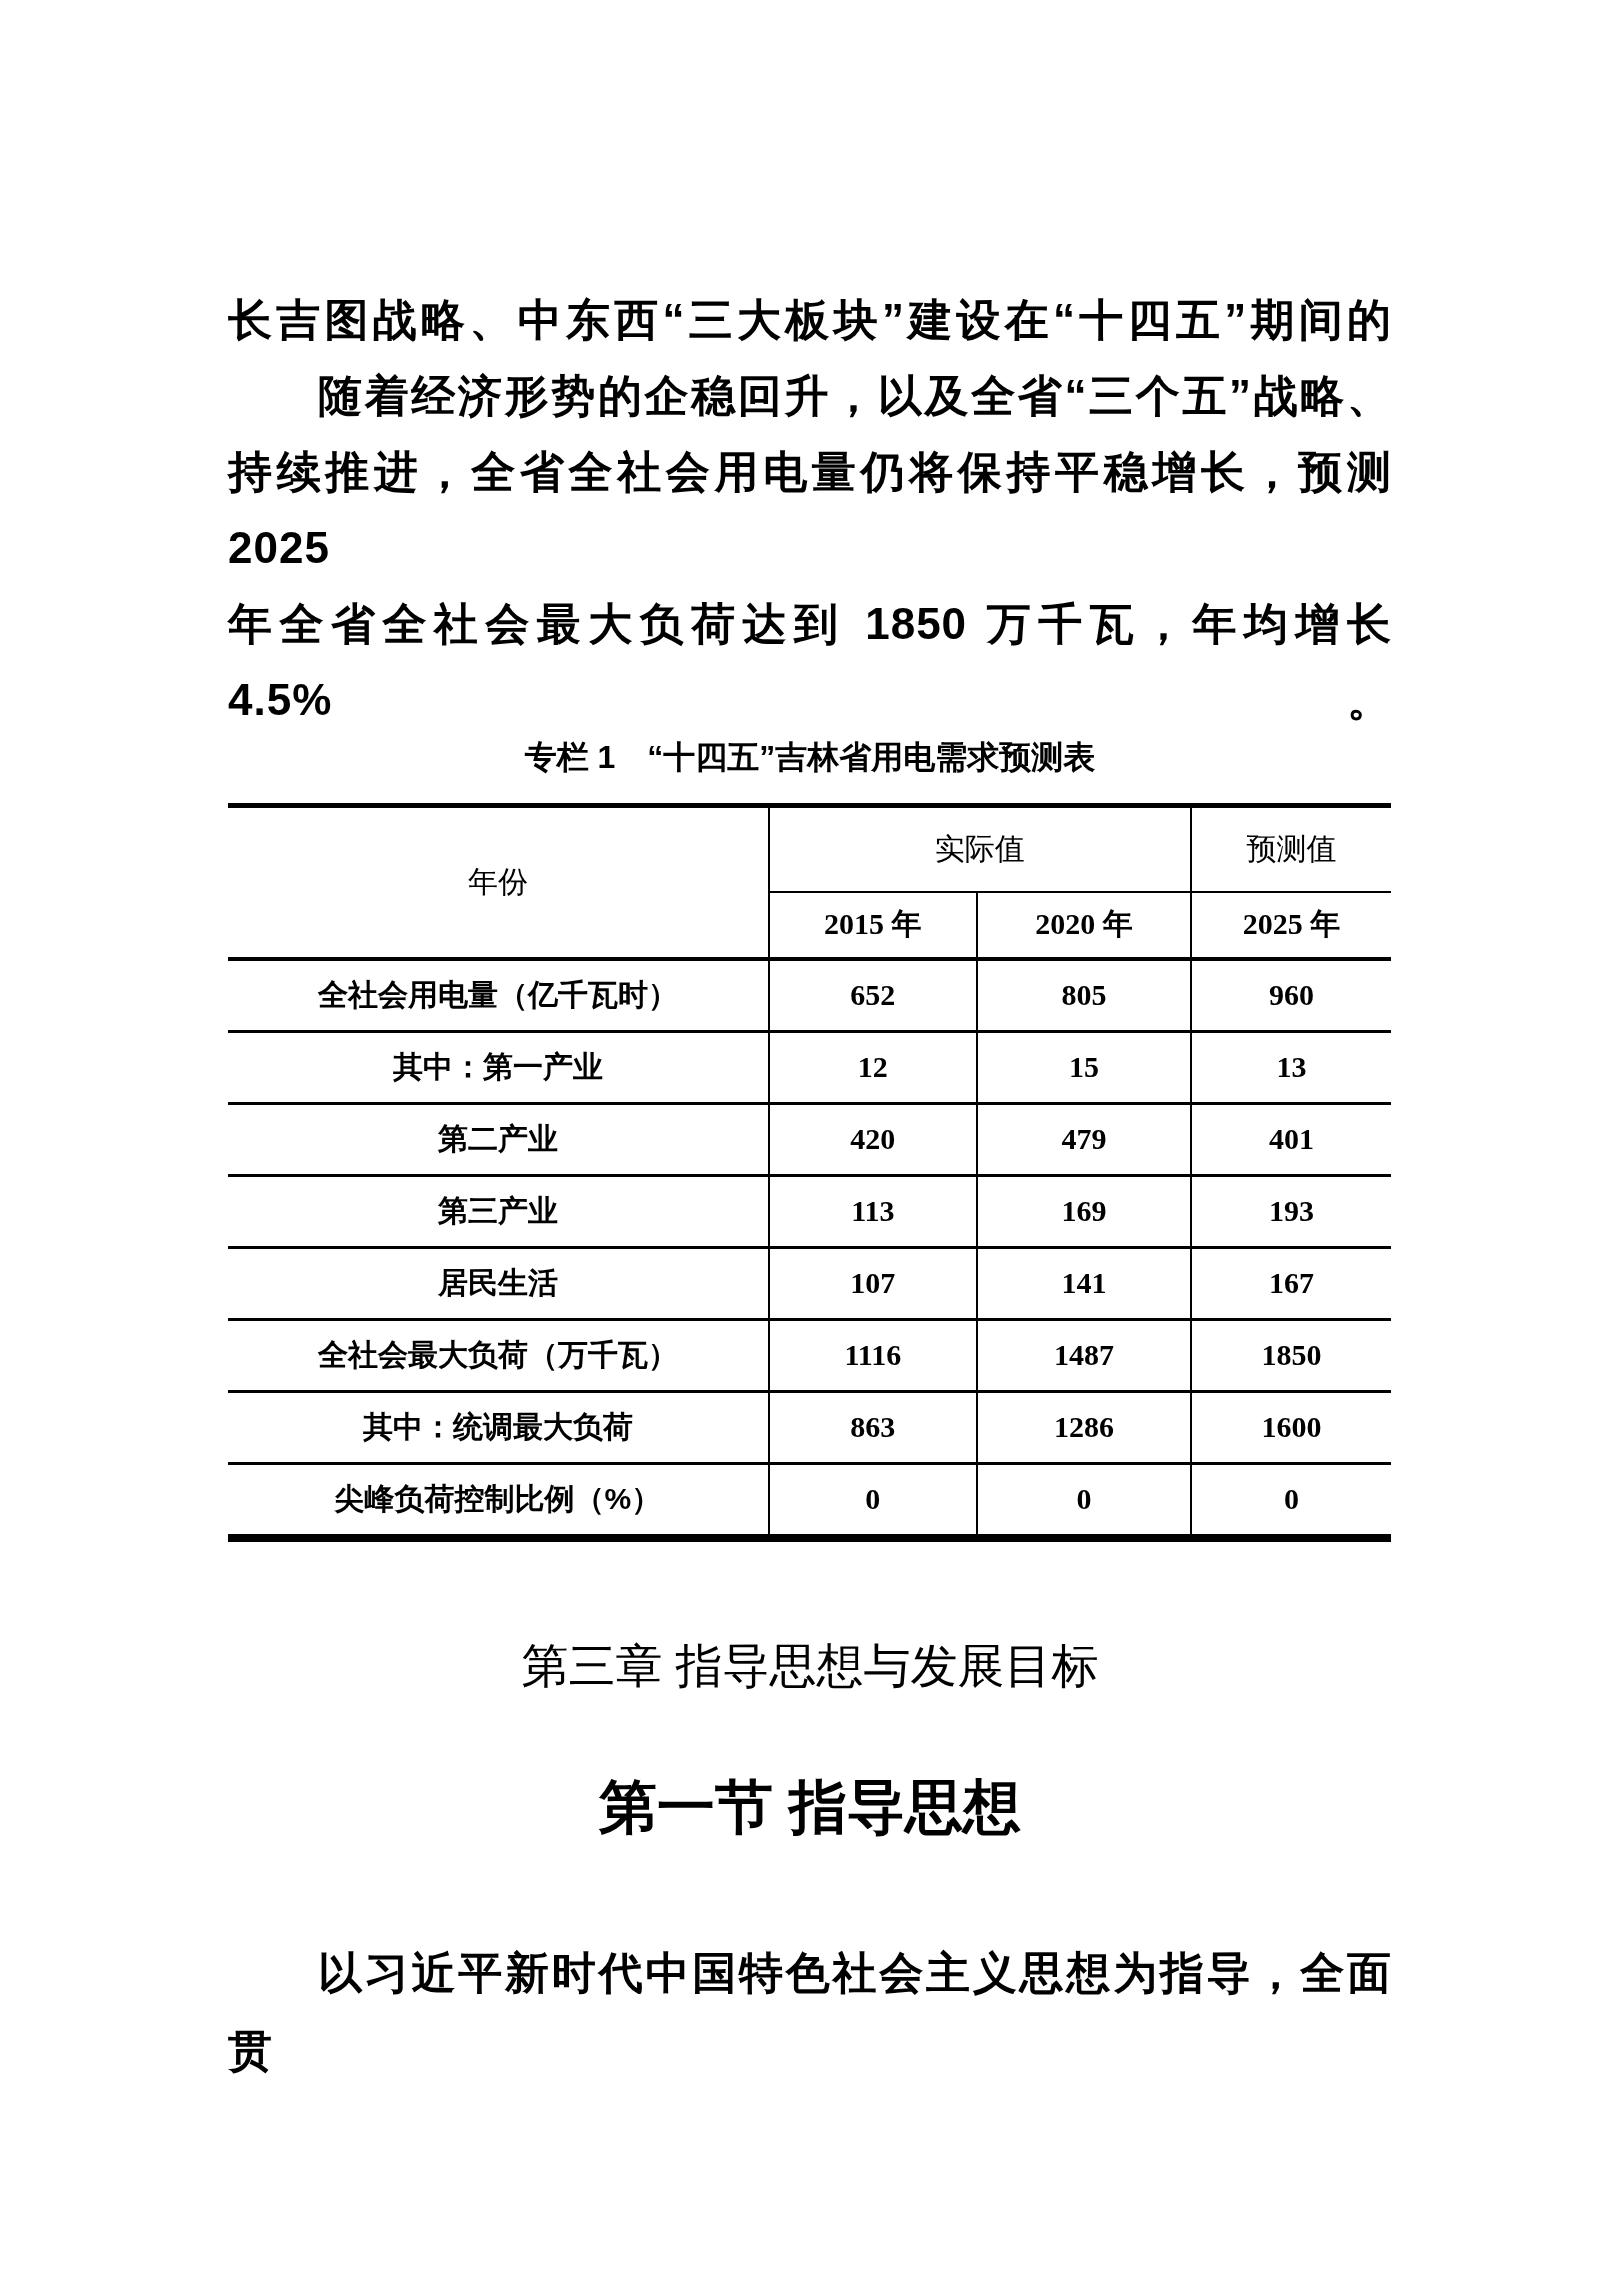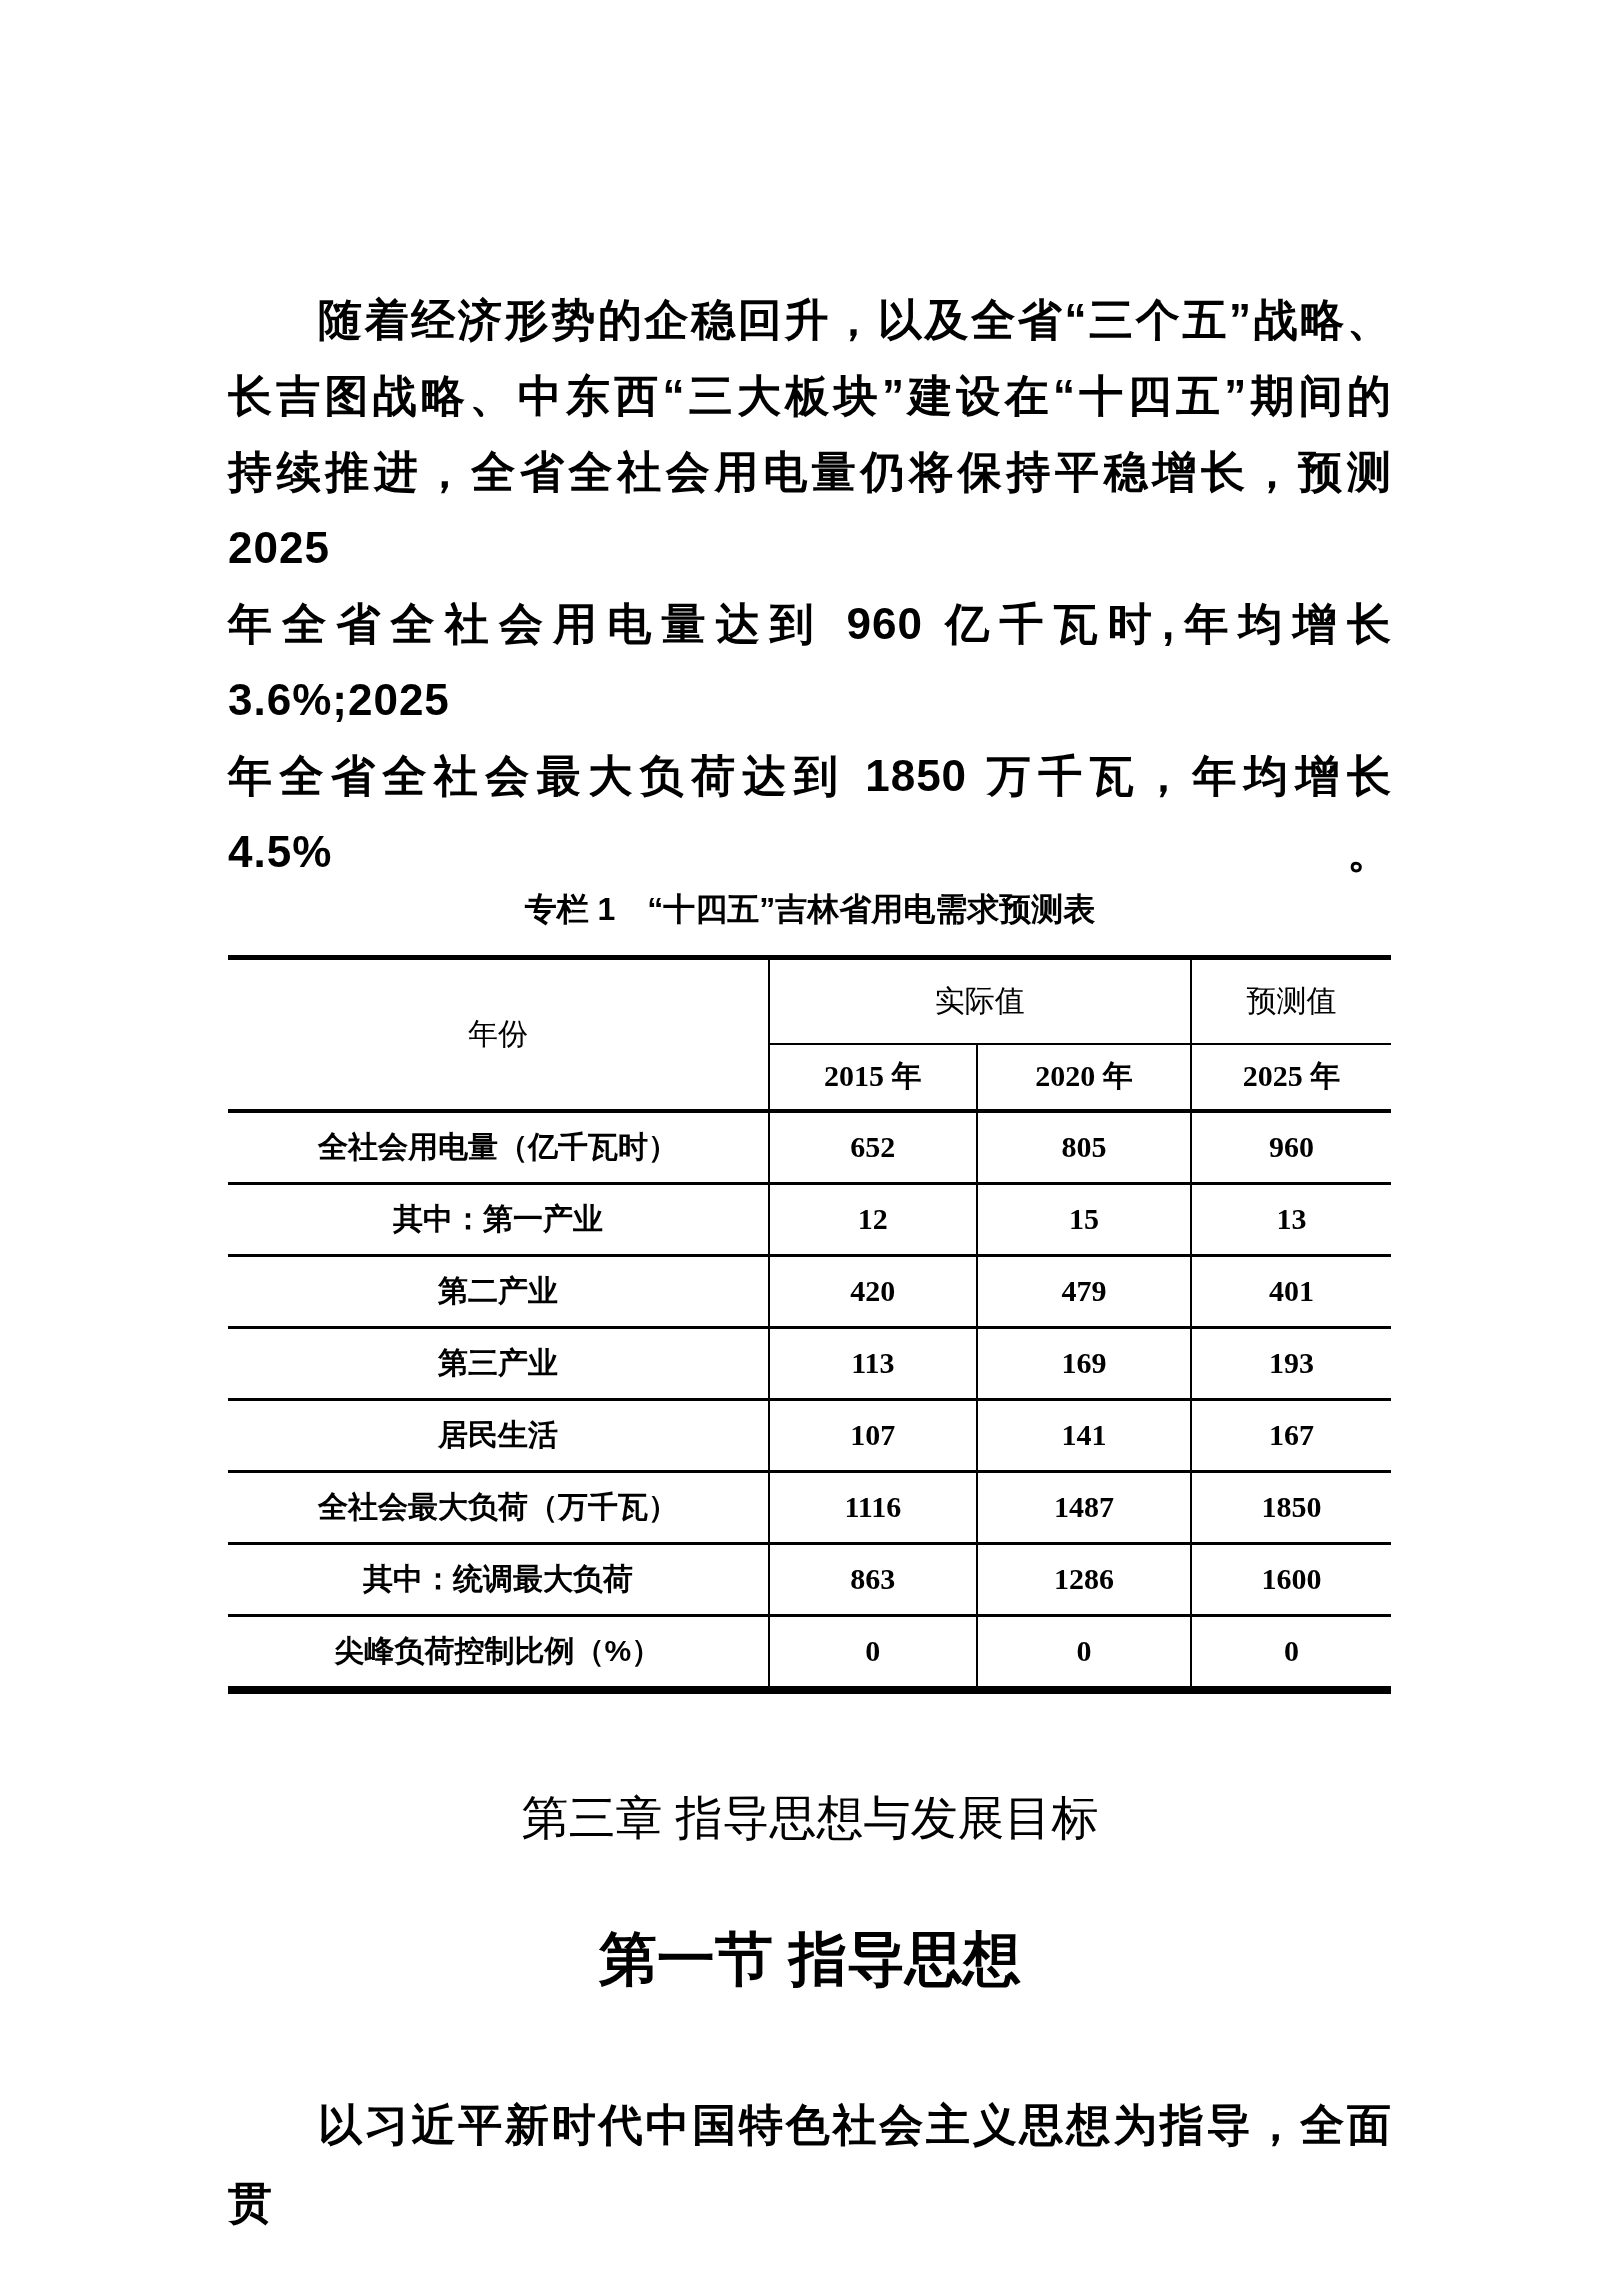--- a/index.html
+++ b/index.html
@@ -96,24 +96,23 @@
     line-height: 55px;
   }
   .para2 { margin-top: 100px; }
 </style>
 </head>
 <body>
 
 <div class="content">
 
   <p class="para para1">
+    <span class="line">长吉图战略、中东西“三大板块”建设在“十四五”期间的</span>
     <span class="line indent">随着经济形势的企稳回升，以及全省“三个五”战略、</span>
-    <span class="line">长吉图战略、中东西“三大板块”建设在“十四五”期间的</span>
     <span class="line">持续推进，全省全社会用电量仍将保持平稳增长，预测 2025</span>
-    <span class="line">年全省全社会用电量达到 960 亿千瓦时,年均增长 3.6%;2025</span>
     <span class="line">年全省全社会最大负荷达到 1850 万千瓦，年均增长 4.5%。</span>
   </p>
 
   <div class="caption">专栏 1　“十四五”吉林省用电需求预测表</div>
 
   <table class="forecast">
     <colgroup>
       <col class="c1">
         <col class="c2">
         <col class="c3">

